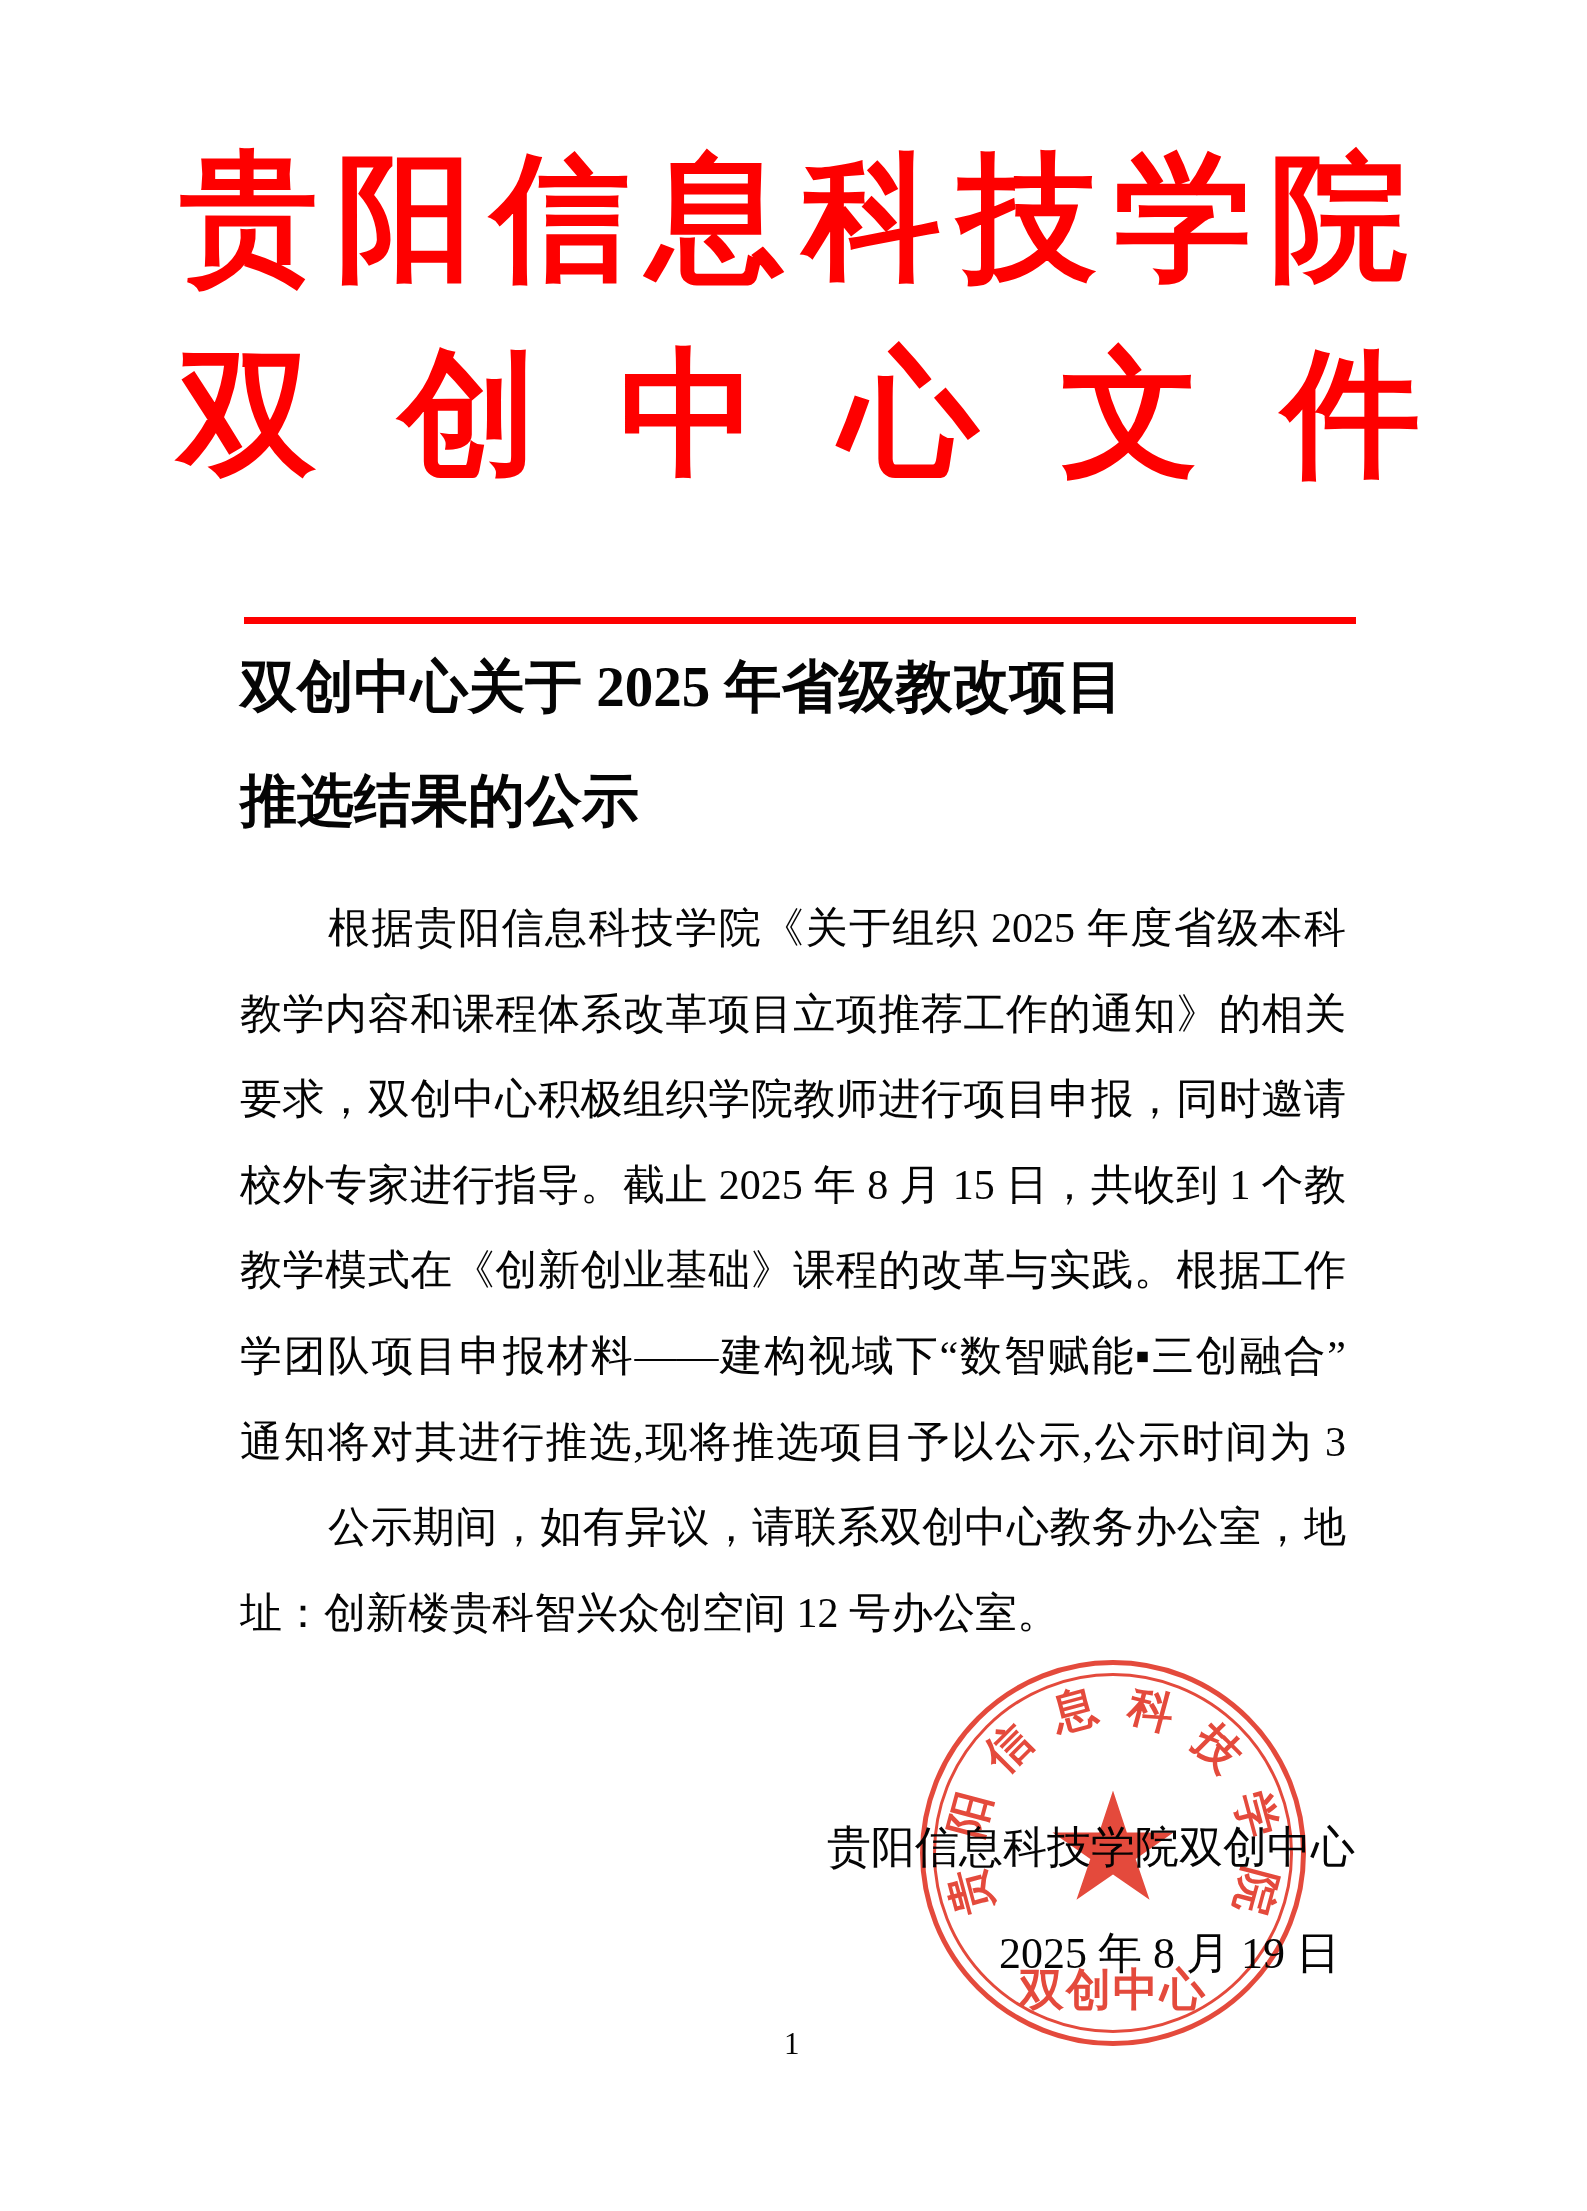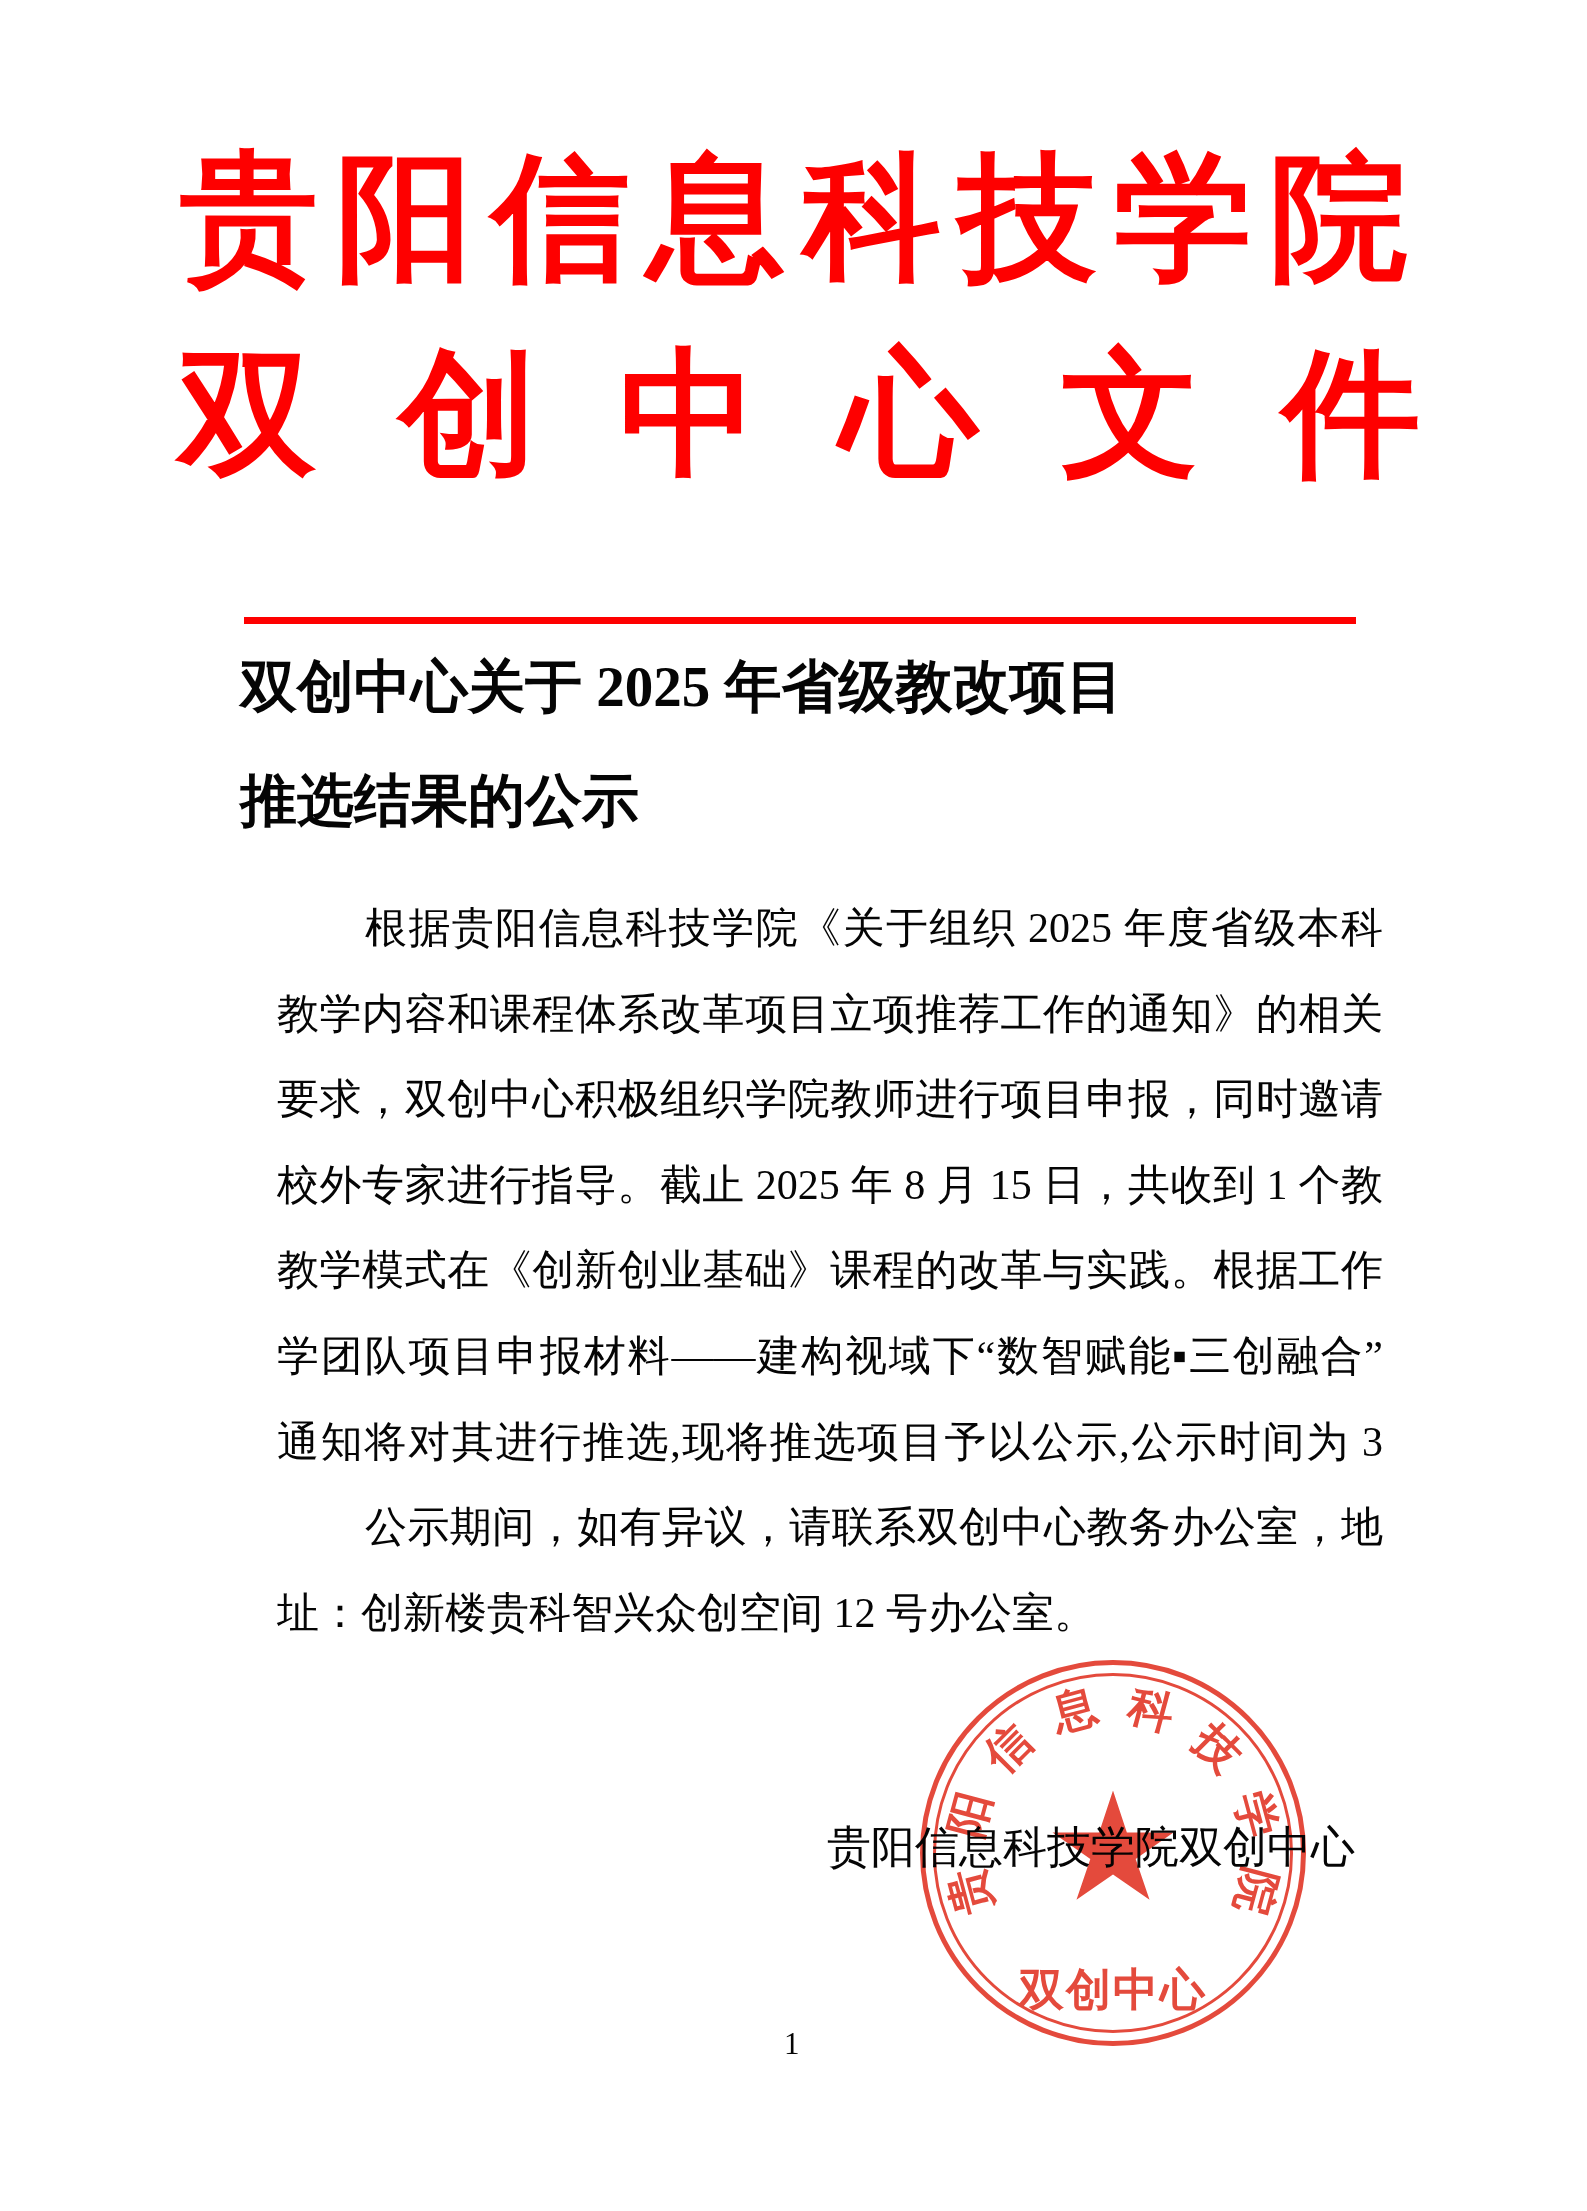--- a/index.html
+++ b/index.html
@@ -49,21 +49,20 @@
     line-height:114px;
     color:var(--ink);
   }
   
   .body-lines{
     position:absolute;
     left:240px;top:886px;width:1106px;
     font-size:42px;
     line-height:85.6px;
     color:var(--ink);
-    margin-left:37px;
   }
   .body-line{white-space:nowrap;}
   .body-line.justify{
     white-space:normal;
     text-align:justify;
     text-align-last:justify;
   }
   .body-line.indent{text-indent:88px;}
   
   .signature{
@@ -176,20 +175,21 @@
       <div class="body-line justify">要求，双创中心积极组织学院教师进行项目申报，同时邀请</div>
       <div class="body-line justify">校外专家进行指导。截止 2025 年 8 月 15 日，共收到 1 个教</div>
       <div class="body-line justify">教学模式在《创新创业基础》课程的改革与实践。根据工作</div>
       <div class="body-line justify">学团队项目申报材料——建构视域下“数智赋能▪三创融合”</div>
       <div class="body-line justify">通知将对其进行推选,现将推选项目予以公示,公示时间为 3</div>
       <div class="body-line justify indent">公示期间，如有异议，请联系双创中心教务办公室，地</div>
       <div class="body-line">址：创新楼贵科智兴众创空间 12 号办公室。</div>
     </div>
 
   <div class="signature">贵阳信息科技学院双创中心</div>
+  <div class="date-line">2025 年 8 月 19 日</div>
 
   <div class="stamp">
     <div class="stamp-ring-outer"></div>
     <div class="stamp-ring-inner"></div>
     <div class="stamp-star"></div>
     <div class="stamp-arc">
         <span class="arc-char" style="transform: rotate(-105deg) translateY(-148px);">贵</span>
         <span class="arc-char" style="transform: rotate(-75deg) translateY(-148px);">阳</span>
         <span class="arc-char" style="transform: rotate(-45deg) translateY(-148px);">信</span>
         <span class="arc-char" style="transform: rotate(-15deg) translateY(-148px);">息</span>

